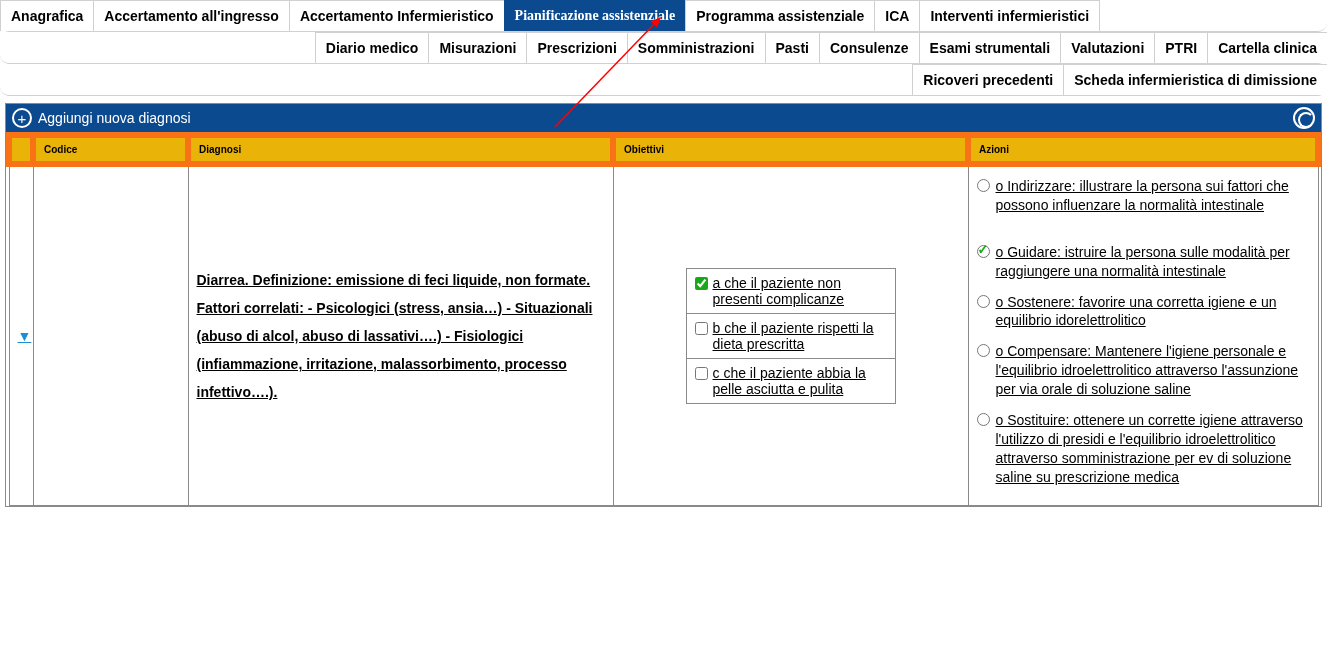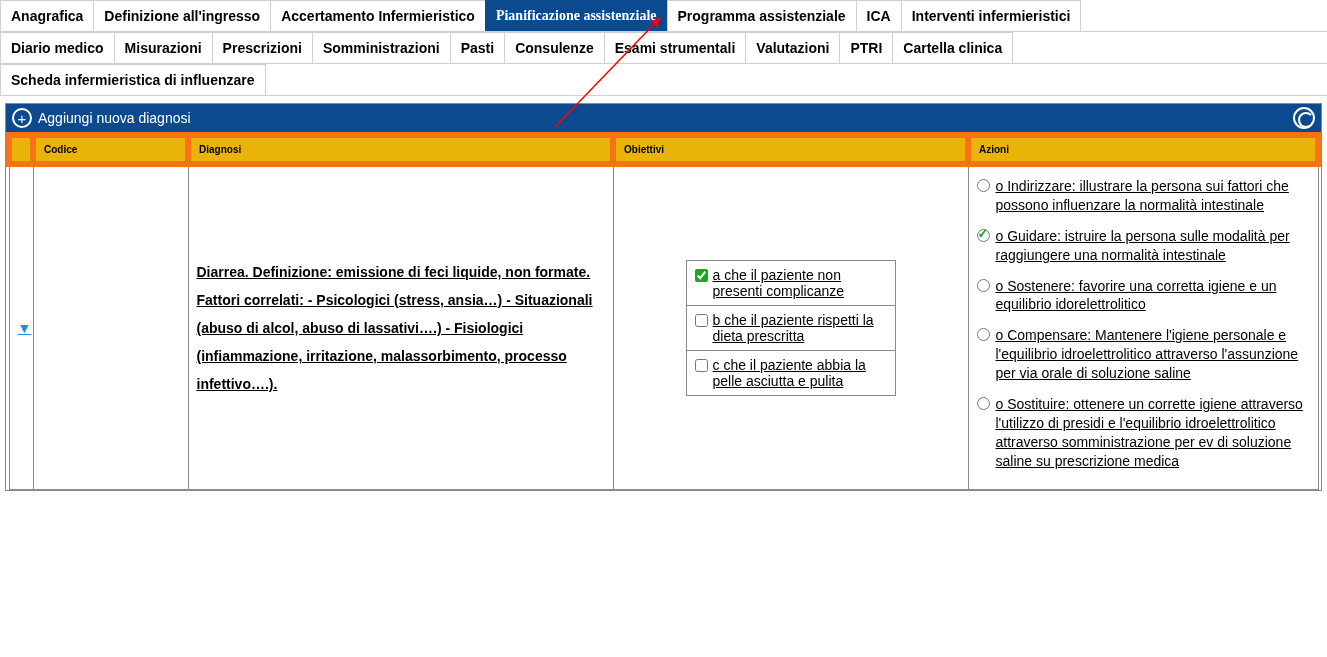--- a/index.html
+++ b/index.html
@@ -1,73 +1,74 @@
 <!DOCTYPE html>
 <html><head>
 <meta charset="utf-8">
 <style>
   * { box-sizing: border-box; }
   body { margin: 0; font-family: Arial, Helvetica, sans-serif; font-size: 14px; color: #000; background: #fff; width: 1327px; }
-  .tabs { display: flex; flex-wrap: wrap; border-bottom: 1px solid #d0d0d0; }
+  .tabs { display: flex; flex-wrap: wrap; border-bottom: 1px solid #d0d0d0; border-radius: 9px; }
   .tab { padding: 7px 10px; border: 1px solid #d0d0d0; border-bottom: none; margin-right: -1px; font-weight: bold; cursor: pointer; background: #fff; white-space: nowrap; }
   .tab.active { background: #0b4a8f; color: #fff; border-color: #0b4a8f; font-family: Liberation Serif, serif; }
-  .tabs-row2, .tabs-row3 { display: flex; flex-wrap: wrap; }
+  .tabs-row2, .tabs-row3 { display: flex; flex-wrap: wrap; justify-content: flex-end; }
   .panel { margin: 7px 5px 0 5px; border: 1px solid #8a8a8a; }
   .panel-header { background: #0b4a8f; color: #fff; display: flex; align-items: center; justify-content: space-between; padding: 3px 6px; }
   .panel-header-left { display: flex; align-items: center; gap: 6px; cursor: pointer; }
   .plus-icon { width: 20px; height: 20px; border: 2px solid #fff; border-radius: 50%; display: flex; align-items: center; justify-content: center; font-size: 15px; line-height: 1; }
   .refresh-icon { width: 22px; height: 22px; border: 2px solid #fff; border-radius: 50%; position: relative; cursor: pointer; }
   .refresh-icon::after { content: ""; position: absolute; top: 3px; left: 3px; width: 12px; height: 12px; border: 2px solid #fff; border-right-color: transparent; border-radius: 50%; }
   table.grid { width: 100%; border-collapse: collapse; table-layout: fixed; }
   table.grid th { background: #eab308; border: 6px solid #f97316; text-align: left; padding: 6px 8px; font-weight: bold; font-size: 10px; }
   table.grid td { border: 1px solid #8a8a8a; padding: 8px; vertical-align: middle; font-size: 14px; text-decoration: underline; }
   .expander-cell { width: 24px; text-align: center; font-size: 11px; color: #1a8fd6; cursor: pointer; }
   .diag-text { font-weight: bold; line-height: 2.0; }
   .obj-box { border: 1px solid #8a8a8a; width: 210px; margin: 16px auto; }
   .obj-item { display: flex; align-items: flex-start; gap: 5px; padding: 6px 8px; border-bottom: 1px solid #8a8a8a; font-size: 14px; }
   .obj-item:last-child { border-bottom: none; }
   .obj-item input[type=checkbox] { margin: 2px 0 0 0; }
   .chk-green { accent-color: #18a818; }
   .action-list { list-style: none; margin: 0; padding: 0; }
   .action-item { display: flex; align-items: flex-start; gap: 6px; padding: 2px 0 10px 0; font-size: 14px; line-height: 1.35; }
   .action-item input[type=radio] { margin: 2px 0 0 0; }
-  .action-item.selected { position: relative; }
+  .action-item.selected { position: relative; margin-top: 16px; }
   .action-item.selected .radio-wrap::after { content: "✓"; position: absolute; left: 1px; top: -2px; font-size: 13px; color: #18a818; font-weight: bold; }
   .radio-wrap { position: relative; width: 15px; }
   .arrow-annot { position: absolute; left: 525px; top: 12px; pointer-events: none; }
   .wrapper { position: relative; }
 </style>
 </head>
 <body>
 
 <div class="wrapper">
 
 <div class="tabs">
   <div class="tab">Anagrafica</div>
-  <div class="tab">Definizione all'ingresso</div>
+  <div class="tab">Accertamento all'ingresso</div>
   <div class="tab">Accertamento Infermieristico</div>
   <div class="tab active">Pianificazione assistenziale</div>
   <div class="tab">Programma assistenziale</div>
   <div class="tab">ICA</div>
   <div class="tab">Interventi infermieristici</div>
 </div>
 <div class="tabs tabs-row2">
   <div class="tab">Diario medico</div>
   <div class="tab">Misurazioni</div>
   <div class="tab">Prescrizioni</div>
   <div class="tab">Somministrazioni</div>
   <div class="tab">Pasti</div>
   <div class="tab">Consulenze</div>
   <div class="tab">Esami strumentali</div>
   <div class="tab">Valutazioni</div>
   <div class="tab">PTRI</div>
   <div class="tab">Cartella clinica</div>
 </div>
 <div class="tabs tabs-row3">
-  <div class="tab">Scheda infermieristica di influenzare</div>
+  <div class="tab">Ricoveri precedenti</div>
+  <div class="tab">Scheda infermieristica di dimissione</div>
 </div>
 
 <svg class="arrow-annot" width="160" height="130">
   <defs>
     <marker id="arrh" markerWidth="8" markerHeight="8" refX="6" refY="3" orient="auto">
       <path d="M0,0 L7,3 L0,6 Z" fill="#ff0000"></path>
     </marker>
   </defs>
   <line x1="30" y1="115" x2="135" y2="6" stroke="#ff0000" stroke-width="1.5" marker-end="url(#arrh)"></line>
 </svg>

